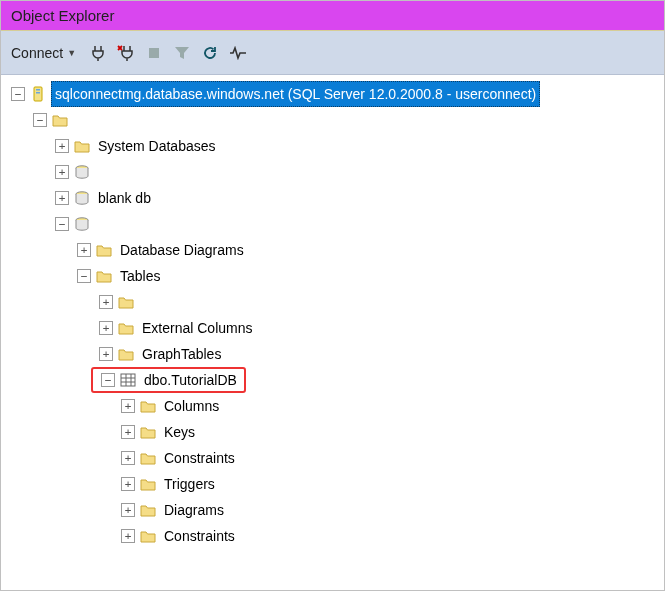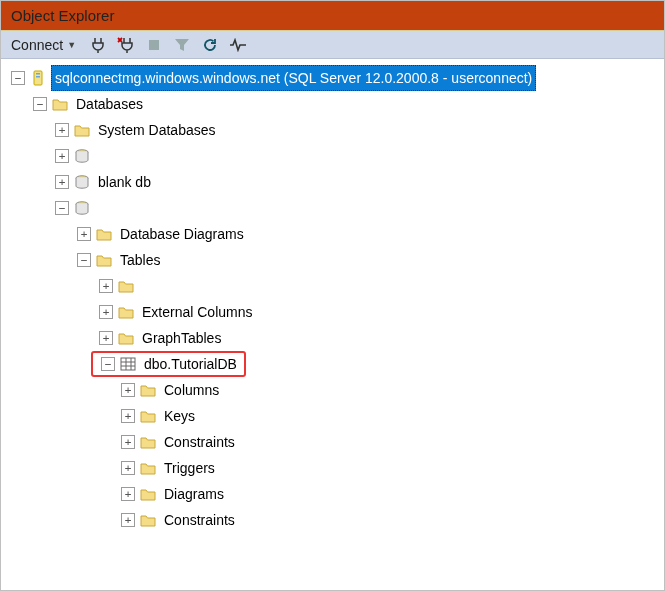--- a/index.html
+++ b/index.html
@@ -7,34 +7,34 @@
     margin: 0;
     font-family: "Segoe UI", Tahoma, sans-serif;
     font-size: 14px;
     background: #fff;
     width: 665px;
     height: 591px;
     border: 1px solid #c0c0c0;
     overflow: hidden;
   }
   .title-bar {
-    background: #c2410c;
+    background: #d946ef;
     border-bottom: 1px solid #d6cd96;
     padding: 6px 10px;
     font-size: 15px;
     color: #222;
   }
   .toolbar {
     background: #cfd9e9;
     border-bottom: 1px solid #b6c0d2;
     padding: 3px 6px;
     display: flex;
     align-items: center;
     gap: 8px;
-    height: 28px;
+    height: 44px;
   }
   .connect-btn {
     display: inline-flex;
     align-items: center;
     padding: 2px 4px;
     color: #222;
     cursor: pointer;
   }
   .dropdown-arrow {
     font-size: 9px;
@@ -152,32 +152,31 @@
   <div class="node">
     <span class="indent" style="width:6px"></span>
     <span class="expander">−</span>
     <span class="icon">
       <svg width="16" height="16">
           <rect x="4" y="1" width="8" height="14" rx="1" fill="#f3e28a" stroke="#c9a900"></rect>
           <rect x="6" y="3" width="4" height="1.5" fill="#6aa7dd"></rect>
           <rect x="6" y="6" width="4" height="1.5" fill="#6aa7dd"></rect>
         </svg>
     </span>
-    <span class="node-label selected">sqlconnectmg.windows.windows.net (SQL Server 12.0.2000.8 - userconnect)</span>
+    <span class="node-label selected">sqlconnectmg.database.windows.net (SQL Server 12.0.2000.8 - userconnect)</span>
   </div>
 
   <div class="node">
     <span class="indent" style="width:28px"></span>
     <span class="expander">−</span>
     <span class="icon">
       <svg width="16" height="14">
           <path d="M1 3h5l1.5 2H15v8H1z" fill="#f5dd87" stroke="#caa83a"></path>
         </svg>
     </span>
-    <span class="node-label">Databases</span>
   </div>
 
   <div class="node">
     <span class="indent" style="width:50px"></span>
     <span class="expander">+</span>
     <span class="icon">
       <svg width="16" height="14">
           <path d="M1 3h5l1.5 2H15v8H1z" fill="#f5dd87" stroke="#caa83a"></path>
         </svg>
     </span>

